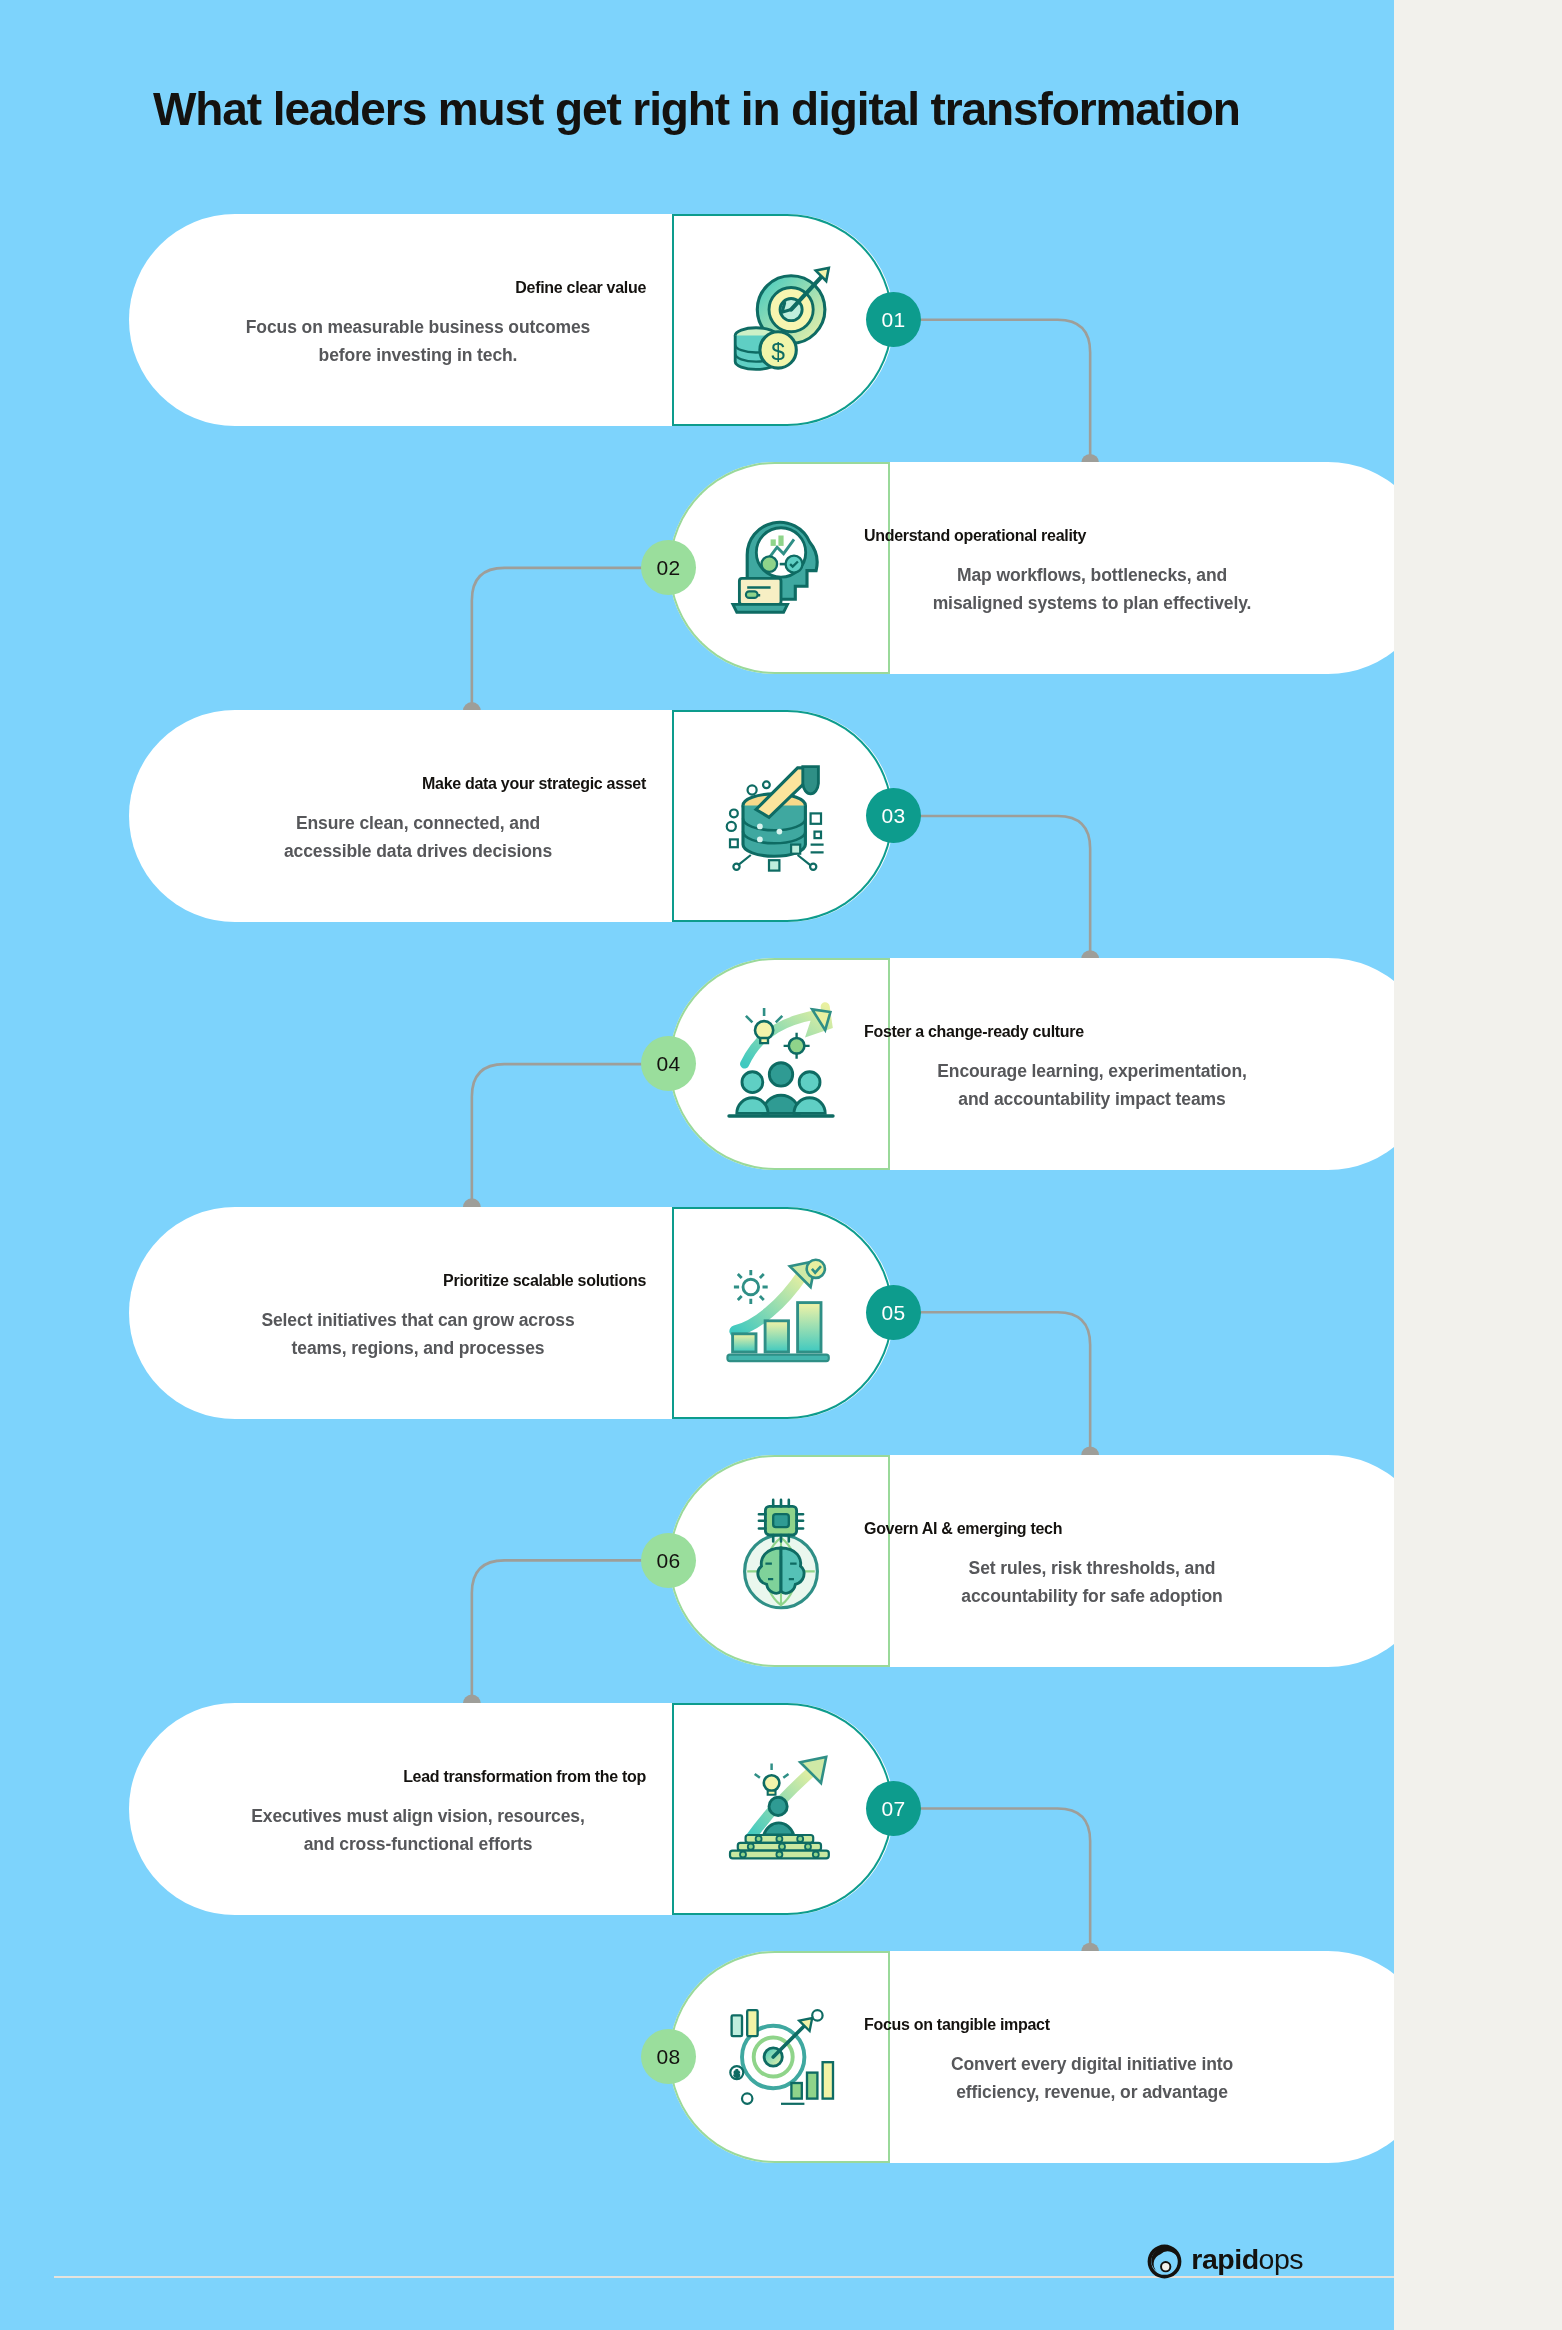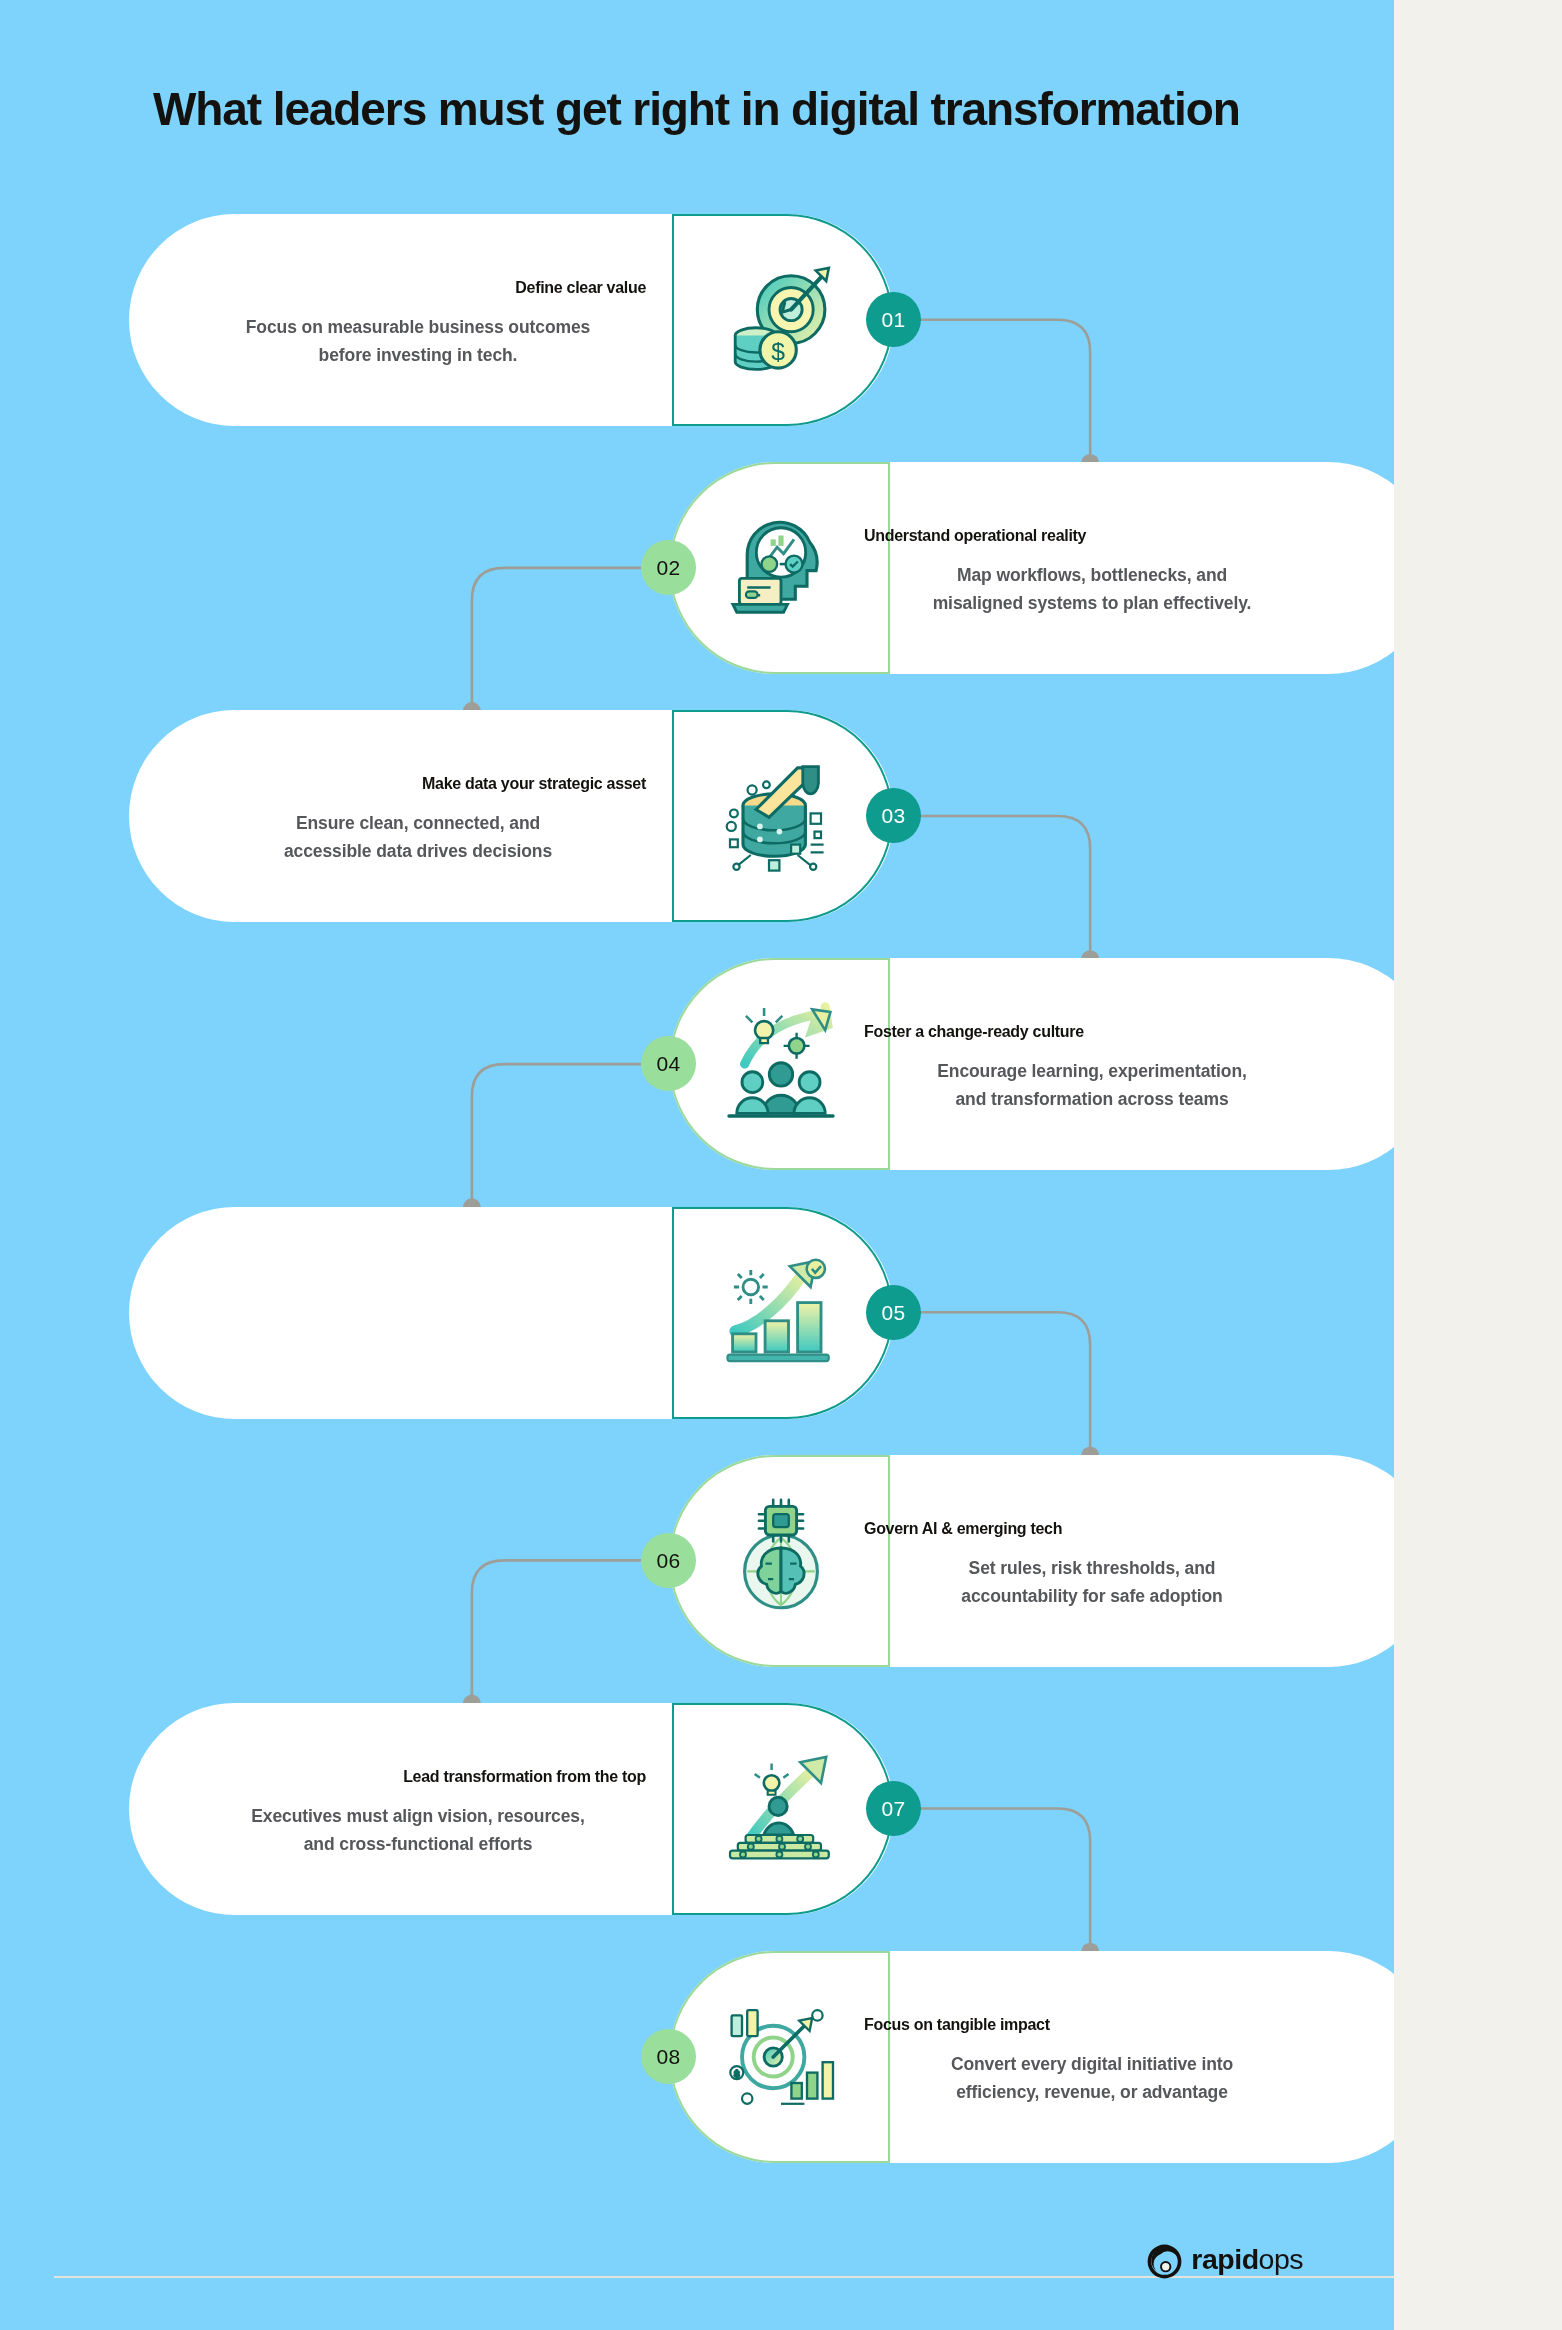--- a/index.html
+++ b/index.html
@@ -341,21 +341,21 @@
         <circle cx="72" cy="64" r="8" fill="#5fcfc4" stroke="#0e6b63" stroke-width="2.2"></circle>
         <path d="M60 88 a12 12 0 0 1 24 0z" fill="#5fcfc4" stroke="#0e6b63" stroke-width="2.2"></path>
         <path d="M10 90 h80" stroke="#0e6b63" stroke-width="2.6" stroke-linecap="round"></path>
       </svg>
     </div>
     <div class="capsule-edge"></div>
     <div class="text">
       <div class="heading">Foster a change-ready culture</div>
       <div class="desc">
         <span>Encourage learning, experimentation,</span>
-        <span>and transformation across teams</span>
+        <span>and accountability impact teams</span>
       </div>
     </div>
     <div class="badge">04</div>
   </div>
 
   <div class="row left" style="top:1207px">
     <div class="pill"></div>
     <div class="capsule">
       <svg class="icon-svg" viewBox="0 0 100 100">
         <defs>
@@ -376,20 +376,27 @@
         <rect x="8" y="82" width="78" height="5" rx="2" fill="#43b5ad" stroke="#2f8f86" stroke-width="1.6"></rect>
         <g fill="none" stroke="#2f8f86" stroke-width="2.2">
           <circle cx="26" cy="30" r="6"></circle>
           <path d="M26 21 v-4 M26 39 v4 M17 30 h-4 M35 30 h4 M19 23 l-3 -3 M33 37 l3 3 M33 23 l3 -3 M19 37 l-3 3"></path>
         </g>
         <circle cx="76" cy="16" r="7" fill="#e9f0a0" stroke="#2f8f86" stroke-width="2"></circle>
         <path d="M73 16 l2.5 3 4.5 -5" fill="none" stroke="#2f8f86" stroke-width="2"></path>
       </svg>
     </div>
     <div class="capsule-edge"></div>
+    <div class="text">
+      <div class="heading">Prioritize scalable solutions</div>
+      <div class="desc">
+        <span>Select initiatives that can grow across</span>
+        <span>teams, regions, and processes</span>
+      </div>
+    </div>
     <div class="badge">05</div>
   </div>
 
   <div class="row right" style="top:1455px">
     <div class="pill"></div>
     <div class="capsule">
       <svg class="icon-svg" viewBox="0 0 100 100">
         <circle cx="50" cy="58" r="28" fill="#eaf7ee" stroke="#2f8f86" stroke-width="2.4"></circle>
         <path d="M50 32 v52 M24 58 h52" stroke="#8fd48a" stroke-width="1.6" fill="none"></path>
         <path d="M50 32 C34 44 34 72 50 84 C66 72 66 44 50 32z" fill="none" stroke="#8fd48a" stroke-width="1.6"></path>

